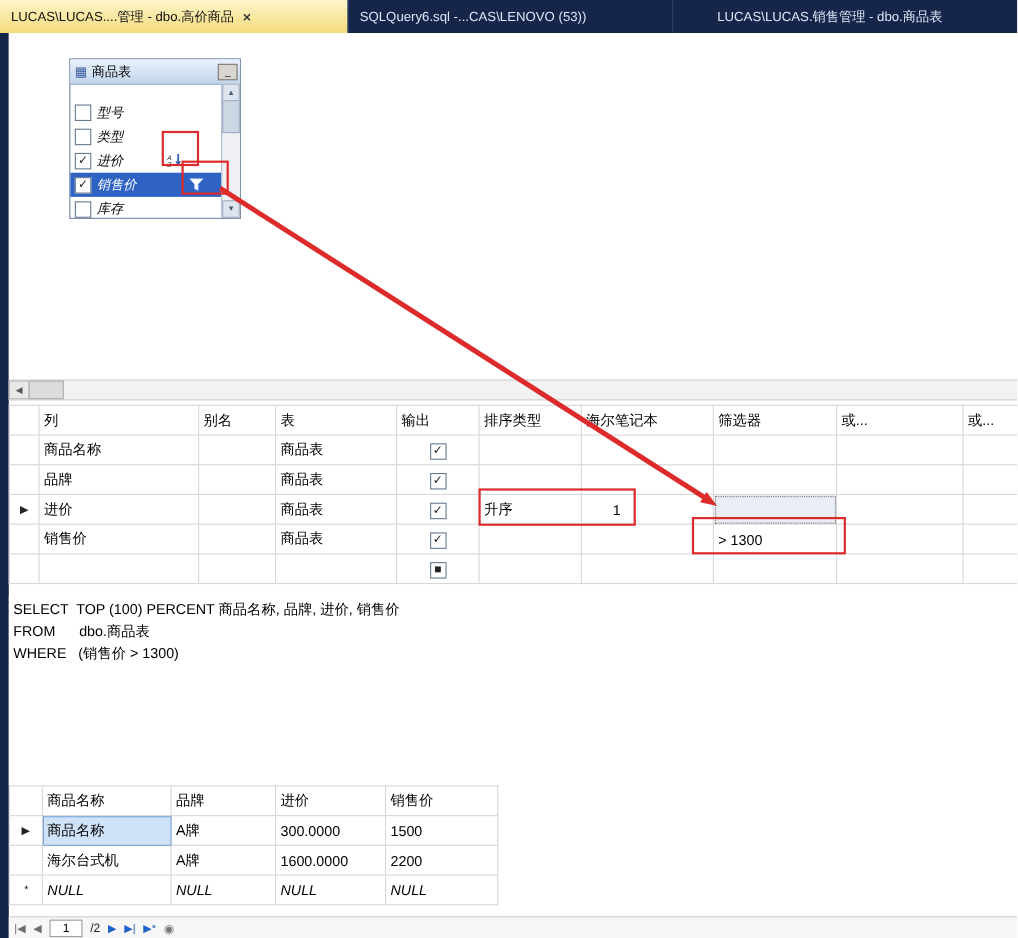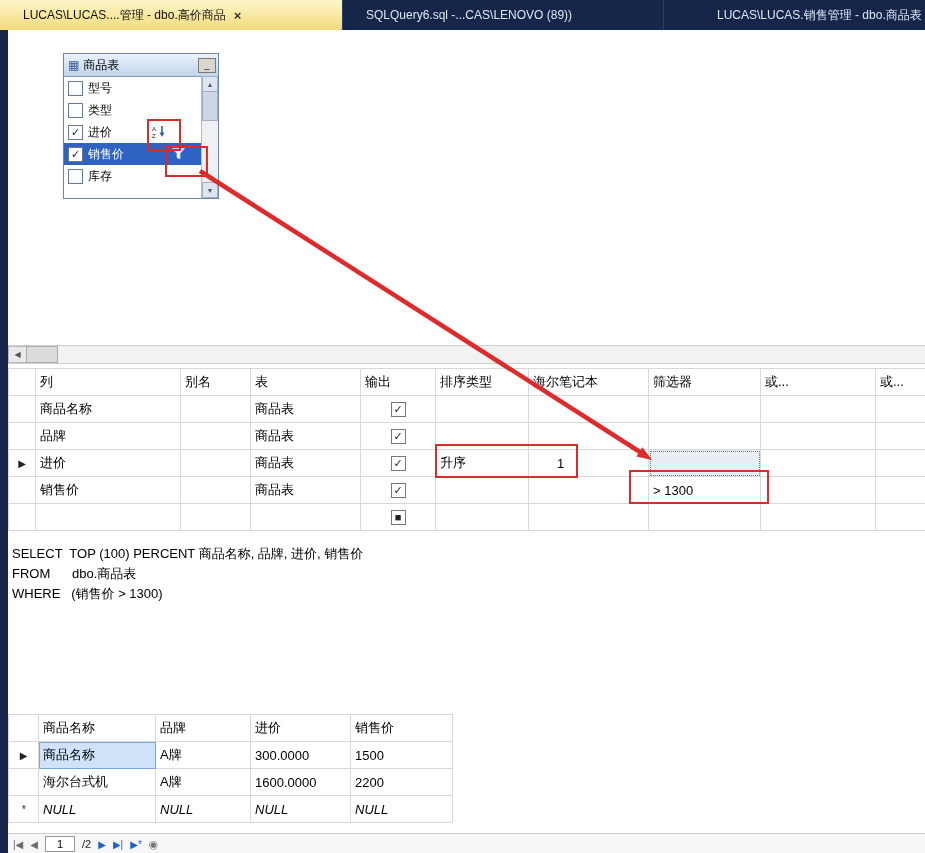--- a/index.html
+++ b/index.html
@@ -2,40 +2,40 @@
 <html><head>
 <meta charset="utf-8">
 <style>
   html,body { margin:0; padding:0; background:#fff; }
   .screen { position:relative; width:925px; height:853px; background:#ffffff;
             font-family:"Liberation Sans","DejaVu Sans",sans-serif; overflow:hidden; }
 
   
   .tabbar { position:absolute; left:0; top:0; width:100%; height:30px; background:#15264a;
             display:flex; align-items:stretch; }
-  .tab { display:flex; align-items:center; padding:0 23px; color:#dde6f5; font-size:12px;
+  .tab { display:flex; align-items:center; padding:0 10px; color:#dde6f5; font-size:12px;
          white-space:nowrap; overflow:hidden; border-right:1px solid #2b3e68; flex:none; }
   .tab.active { background:linear-gradient(#fdf6c9,#f3da7c); color:#111; }
   .tab-close { font-size:13px; color:#333; margin-left:8px; font-weight:bold; }
   .tab-spacer30 { width:30px; flex:none; }
   .tab-flex { flex:1; }
 
   .left-strip { position:absolute; left:0; top:30px; width:8px; height:823px; background:#15264a; }
 
   
   .diagram-pane { position:absolute; left:8px; top:30px; right:0; height:315px; background:#fff; }
   .table-widget { position:absolute; left:55px; top:23px; width:154px; height:144px;
                   border:1px solid #6e87a8; background:#fff; font-size:12px; }
   .tw-header { height:22px; display:flex; align-items:center; gap:4px; padding:0 2px 0 4px;
                background:linear-gradient(#e9f1fb,#c2d5ec); border-bottom:1px solid #7f9db9; }
   .tw-icon { color:#3b5fa0; font-size:12px; }
   .tw-title { flex:1; color:#000; }
   .tw-min { width:18px; height:15px; font-size:9px; line-height:8px; background:#d9d6cf;
             border:1px solid #7a7a7a; padding:0; font-family:inherit; }
-  .tw-body { position:absolute; top:22px; bottom:0; left:0; right:16px; padding-top:1px; }
+  .tw-body { position:absolute; top:22px; bottom:0; left:0; right:16px; padding-top:15px;font-style:italic; }
   .tw-row { position:relative; height:22px; display:flex; align-items:center; gap:5px; padding-left:4px; }
   .tw-row.selected { background:#2e63c4; color:#fff; }
   .cb { width:13px; height:13px; border:1px solid #66798f; background:#fff; display:inline-flex;
         align-items:center; justify-content:center; flex:none; }
   .cb .mark { font-size:11px; line-height:11px; color:#222; }
   .sort-icon { position:absolute; left:88px; top:4px; }
   .filter-icon { position:absolute; left:108px; top:5px; }
   .tw-scroll { position:absolute; top:22px; right:0; bottom:0; width:16px; background:#eef0f3;
                border-left:1px solid #aebdd0; }
   .tw-sbtn { position:absolute; left:0; width:14px; height:14px; background:#dfe5ee; color:#4a6078;
@@ -93,21 +93,21 @@
 <body>
 
 <div class="screen">
 
   <div class="tabbar">
     <div class="tab active" style="width:296px;">
       <span>LUCAS\LUCAS....管理 - dbo.高价商品</span>
       <span class="tab-close">×</span>
     </div>
     <div class="tab" style="width:274px;">
-      <span>SQLQuery6.sql -...CAS\LENOVO (89))</span>
+      <span>SQLQuery6.sql -...CAS\LENOVO (53))</span>
     </div>
     <div class="tab-spacer30"></div>
     <div class="tab" style="width:268px;">
       <span>LUCAS\LUCAS.销售管理 - dbo.商品表</span>
     </div>
     <div class="tab-flex"></div>
 
   </div>
 
   <div class="left-strip"></div>

